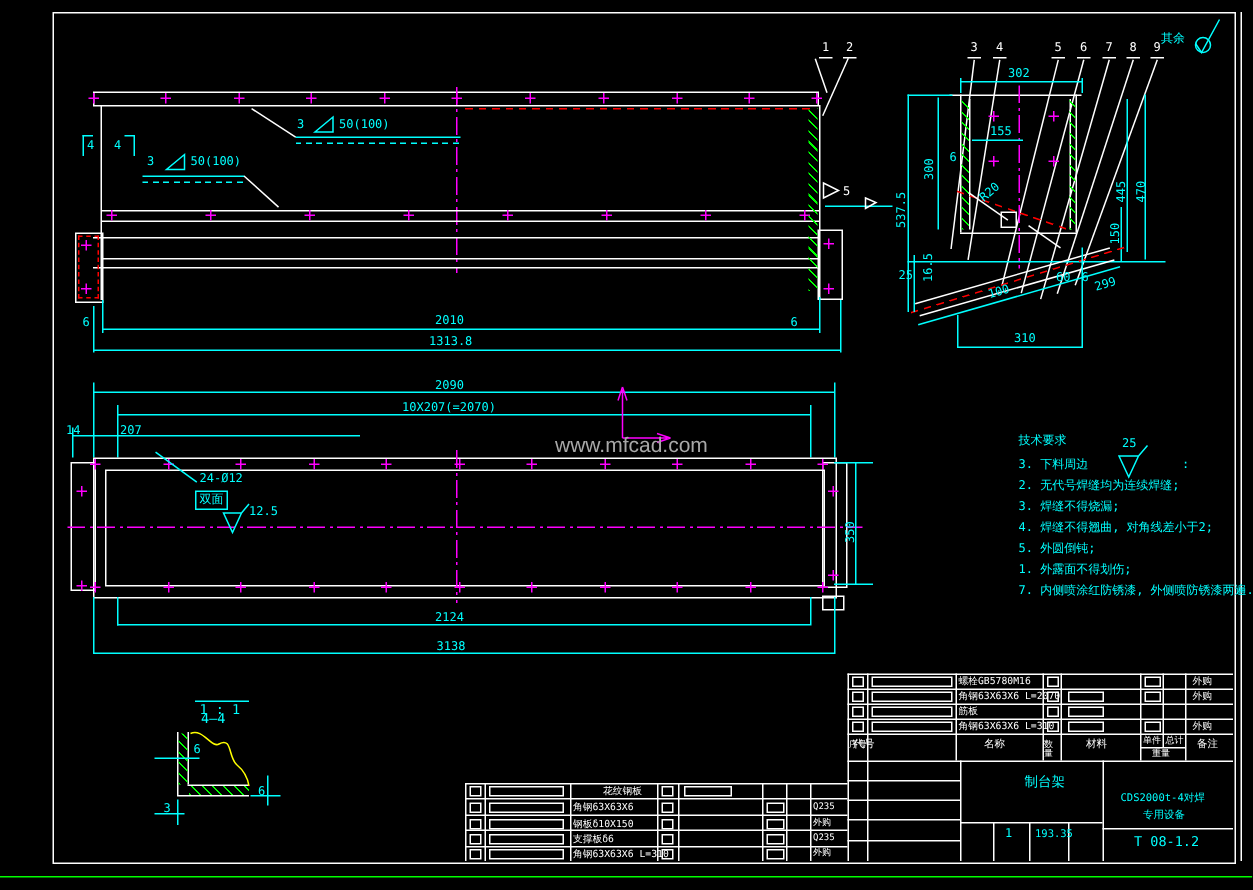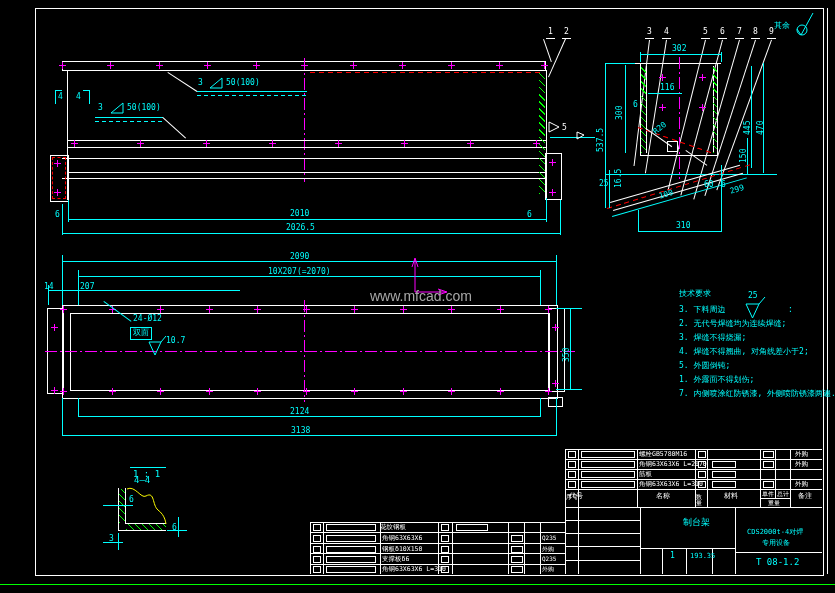--- a/index.html
+++ b/index.html
@@ -122,21 +122,21 @@
 
     <div class="cl" style="left:68px;top:200px;width:1px;height:22px"></div>
     <div class="cl" style="left:546px;top:198px;width:1px;height:24px"></div>
     <div class="cl" style="left:68px;top:219px;width:478px;height:1px"></div>
     <span class="t" style="left:290px;top:210px">2010</span>
     <span class="t" style="left:55px;top:211px">6</span>
     <span class="t" style="left:527px;top:211px">6</span>
     <div class="cl" style="left:62px;top:204px;width:1px;height:31px"></div>
     <div class="cl" style="left:560px;top:200px;width:1px;height:35px"></div>
     <div class="cl" style="left:62px;top:233px;width:498px;height:1px"></div>
-    <span class="t" style="left:286px;top:224px">2026.5</span>
+    <span class="t" style="left:286px;top:224px">1313.8</span>
   </div>
 
   <div>
     <span class="t tw" style="left:647px;top:28px">3</span>
     <span class="t tw" style="left:664px;top:28px">4</span>
     <span class="t tw" style="left:703px;top:28px">5</span>
     <span class="t tw" style="left:720px;top:28px">6</span>
     <span class="t tw" style="left:737px;top:28px">7</span>
     <span class="t tw" style="left:753px;top:28px">8</span>
     <span class="t tw" style="left:769px;top:28px">9</span>
@@ -167,21 +167,21 @@
     <div class="ln" style="left:717px;top:63px;width:1px;height:92px"></div>
     <div class="ln" style="left:640px;top:155px;width:78px;height:1px"></div>
     <div class="hatch" style="left:641px;top:66px;width:5px;height:87px"></div>
     <div class="hatch" style="left:713px;top:66px;width:4px;height:87px"></div>
     <div class="mdashv" style="left:679px;top:57px;height:122px"></div>
     <i class="pm" style="left:659px;top:74px"></i>
     <i class="pm" style="left:699px;top:74px"></i>
     <i class="pm" style="left:659px;top:104px"></i>
     <i class="pm" style="left:699px;top:104px"></i>
 
-    <span class="t" style="left:660px;top:84px">116</span>
+    <span class="t" style="left:660px;top:84px">155</span>
     <div class="cl" style="left:648px;top:93px;width:34px;height:1px"></div>
     <span class="t vt" style="left:616px;top:120px">300</span>
     <span class="t" style="left:633px;top:101px">6</span>
     <div class="cl" style="left:625px;top:65px;width:1px;height:88px"></div>
     <span class="t vt" style="left:597px;top:152px">537.5</span>
     <div class="cl" style="left:605px;top:63px;width:1px;height:145px"></div>
     <div class="cl" style="left:605px;top:63px;width:30px;height:1px"></div>
     <div class="cl" style="left:605px;top:174px;width:172px;height:1px"></div>
 
     <span class="t vt" style="left:744px;top:135px">445</span>
@@ -267,21 +267,21 @@
     <i class="pm" style="left:448px;top:388px"></i>
     <i class="pm" style="left:497px;top:388px"></i>
     <i class="pm" style="left:545px;top:388px"></i>
 
     <div class="cl rot" style="left:104px;top:301px;width:34px;height:1px;transform:rotate(36deg)"></div>
     <span class="t" style="left:133px;top:315px">24-Ø12</span>
     <span class="t cbox" style="left:130px;top:327px;padding:1px 2px">双面</span>
     <svg style="left:148px;top:336px" width="20" height="20">
         <path d="M1 6 H13 L7 19 Z M13 6 L18 0" fill="none" stroke="#0ff"></path>
       </svg>
-    <span class="t" style="left:166px;top:337px">10.7</span>
+    <span class="t" style="left:166px;top:337px">12.5</span>
 
     <div class="cl" style="left:556px;top:308px;width:26px;height:1px"></div>
     <div class="cl" style="left:556px;top:389px;width:26px;height:1px"></div>
     <div class="cl" style="left:570px;top:308px;width:1px;height:82px"></div>
     <span class="t vt" style="left:563px;top:362px">350</span>
 
     <div class="cl" style="left:78px;top:398px;width:1px;height:19px"></div>
     <div class="cl" style="left:540px;top:398px;width:1px;height:19px"></div>
     <div class="cl" style="left:78px;top:416px;width:462px;height:1px"></div>
     <span class="t" style="left:290px;top:408px">2124</span>
@@ -401,21 +401,21 @@
     <div class="ln" style="left:323px;top:522px;width:1px;height:52px"></div>
     <div class="ln" style="left:380px;top:522px;width:1px;height:52px"></div>
     <div class="ln" style="left:438px;top:522px;width:1px;height:52px"></div>
     <div class="ln" style="left:452px;top:522px;width:1px;height:52px"></div>
     <div class="ln" style="left:508px;top:522px;width:1px;height:52px"></div>
     <div class="ln" style="left:524px;top:522px;width:1px;height:52px"></div>
     <div class="ln" style="left:540px;top:522px;width:1px;height:52px"></div>
 
     <div class="box" style="left:313px;top:524px;width:6px;height:5px"></div>
     <div class="box" style="left:326px;top:524px;width:48px;height:5px"></div>
-    <span class="t tw t65" style="left:380px;top:524px">花纹钢板</span>
+    <span class="t tw t65" style="left:402px;top:524px">花纹钢板</span>
     <div class="box" style="left:441px;top:524px;width:6px;height:5px"></div>
     <div class="box" style="left:456px;top:524px;width:30px;height:5px"></div>
     <div class="box" style="left:313px;top:535px;width:6px;height:5px"></div>
     <div class="box" style="left:326px;top:535px;width:48px;height:5px"></div>
     <span class="t tw t65" style="left:382px;top:535px">角钢63X63X6</span>
     <div class="box" style="left:441px;top:535px;width:6px;height:5px"></div>
     <div class="box" style="left:511px;top:535px;width:10px;height:5px"></div>
     <span class="t tw t6" style="left:542px;top:535px">Q235</span>
     <div class="box" style="left:313px;top:546px;width:6px;height:5px"></div>
     <div class="box" style="left:326px;top:546px;width:48px;height:5px"></div>

